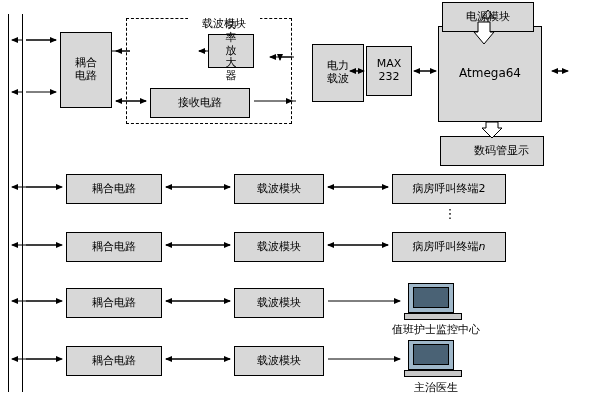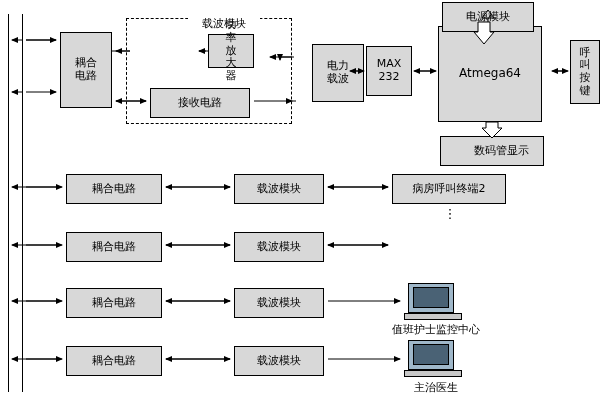--- a/index.html
+++ b/index.html
@@ -105,23 +105,20 @@
   </div>
 
   <div class="box" style="left:366px; top:46px; width:46px; height:50px;">
     <span>MAX 232</span>
   </div>
 
   <div class="box" style="left:438px; top:26px; width:104px; height:96px; font-size:12px;">
     <span>Atmega64</span>
   </div>
 
-  <div class="box" style="left:570px; top:40px; width:26px; height:64px;">
-    <span>呼叫按键</span>
-  </div>
 
   <div class="box" style="left:442px; top:2px; width:92px; height:20px;">
     <span>电源模块</span>
   </div>
 
   <div class="box" style="left:440px; top:136px; width:104px; height:22px;justify-content:flex-end;">
     <span>数码管显示</span>
   </div>
 
   <div class="box" style="left:66px; top:174px; width:96px; height:26px;">
@@ -134,20 +131,24 @@
     <span>病房呼叫终端2</span>
   </div>
 
   <div class="lbl" style="left:440px; top:206px; width:20px; font-size:13px;">⋮</div>
 
   <div class="box" style="left:66px; top:232px; width:96px; height:26px;">
     <span>耦合电路</span>
   </div>
   <div class="box" style="left:234px; top:232px; width:90px; height:26px;">
     <span>载波模块</span>
+  </div>
+  <div class="box" style="left:392px; top:232px; width:114px; height:26px;">
+    <span>病房呼叫终端</span>
+      <span class="italic">n</span>
   </div>
 
   <div class="box" style="left:66px; top:288px; width:96px; height:26px;">
     <span>耦合电路</span>
   </div>
   <div class="box" style="left:234px; top:288px; width:90px; height:26px;">
     <span>载波模块</span>
   </div>
 
   <div class="pc" style="left:404px; top:283px; width:60px; height:38px;">

